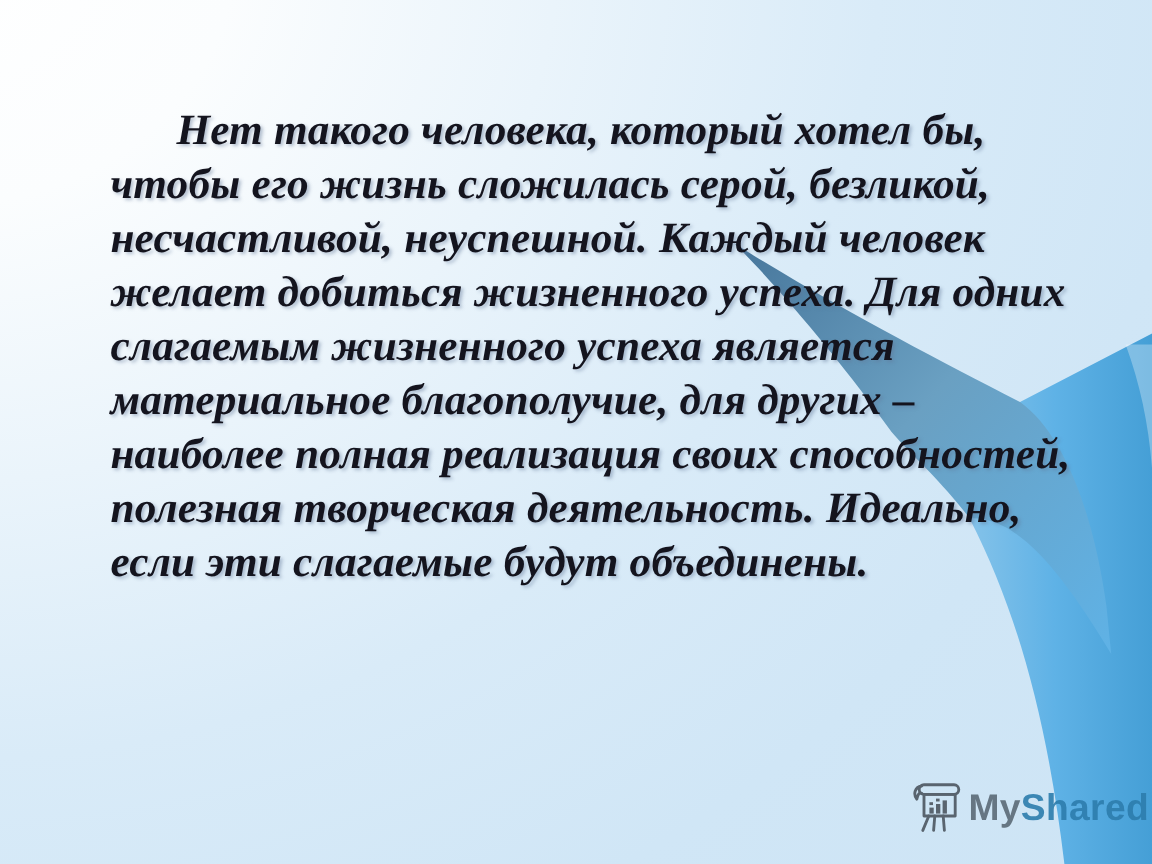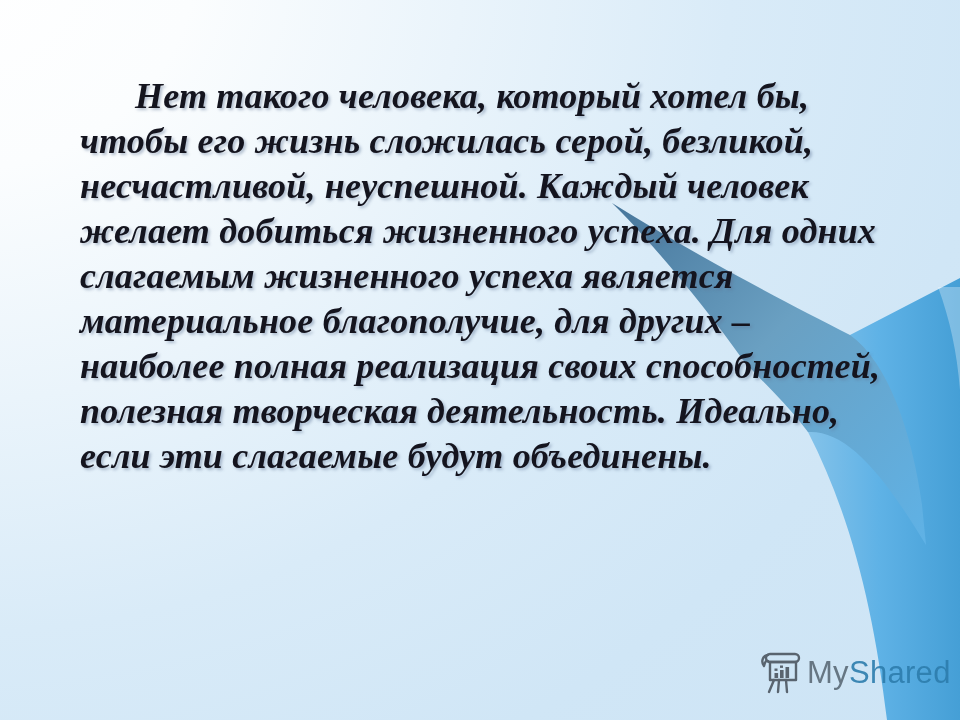--- a/index.html
+++ b/index.html
@@ -24,21 +24,21 @@
     width: 960px; height: 720px;
     display: block;
   }
   .text-block {
     position: absolute;
     left: 80px;
     top: 74px;
     width: 880px;
   }
   .para {
-    margin: 0;
+    margin: 12px;
     font-family: "Liberation Serif", serif;
     font-weight: bold;
     font-style: italic;
     font-size: 36px;
     line-height: 45px;
     color: #14141e;
     white-space: pre;            
     text-indent: 55px;           
     text-shadow: 2px 2px 3px rgba(96, 118, 150, 0.45);
     letter-spacing: 0.2px;
@@ -54,21 +54,21 @@
     align-items: center;
     gap: 5px;
     opacity: 0.9;
   }
   .watermark .easel {
     display: block;
   }
   .wm-text {
     font-family: "Liberation Sans", sans-serif;
     font-size: 31px;
-    font-weight: 400;
+    font-weight: 700;
     letter-spacing: 0.3px;
     white-space: nowrap;
   }
   .wm-my     { color: #5b6b77; }
   .wm-shared { color: #2d7dad; }
 </style>
 </head>
 <body>
 
 <div class="slide">

